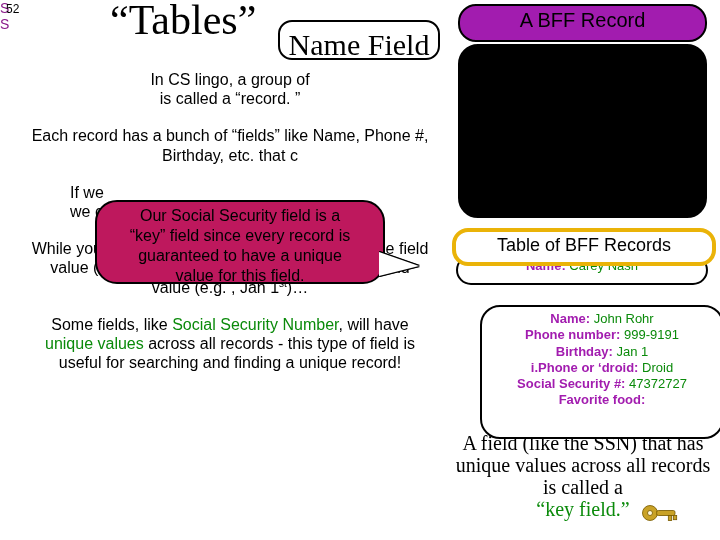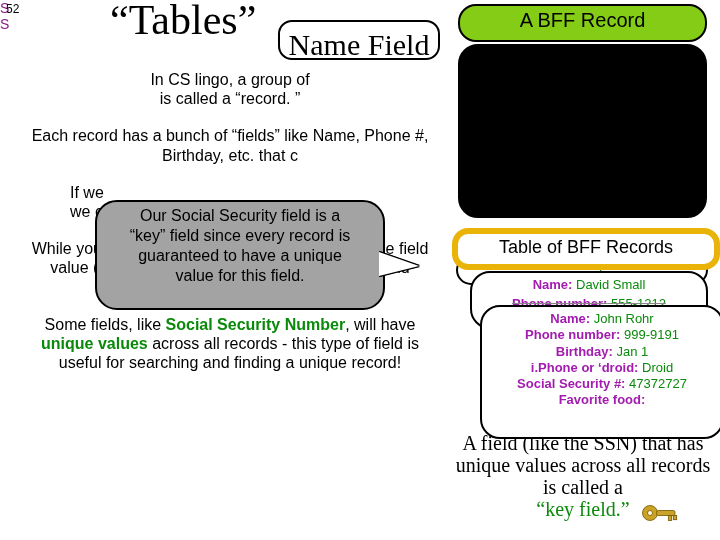--- a/index.html
+++ b/index.html
@@ -34,54 +34,54 @@
   .body-left {
     position: absolute;
     top: 70px;
     left: 30px;
     width: 400px;
     font-size: 16px;
     line-height: 1.2;
     text-align: center;
   }
   .body-left p { margin: 0 0 18px 0; }
-  .green { color: #0a8a0a; font-weight: bold; }
+  .green { color: #0a8a0a; }
   .super { font-size: 10px; vertical-align: super; }
 
   
   .bff-title-box {
     position: absolute;
     top: 4px;
     left: 458px;
     width: 245px;
     height: 34px;
     border: 2px solid #000;
     border-radius: 18px;
     text-align: center;
     font-size: 20px;
     line-height: 1.4;
-    background: #84cc16;
+    background: #a21caf;
   }
   .bff-record-card {
     position: absolute;
     top: 44px;
     left: 458px;
     width: 245px;
     height: 170px;
     background: #000;
     border: 2px solid #000;
     border-radius: 20px;
   }
   .table-title-box {
     position: absolute;
     top: 228px;
     left: 452px;
     width: 256px;
     height: 30px;
-    border: 6px solid #eab308;
+    border: 4px solid #eab308;
     border-radius: 16px;
     background: #fff;
     text-align: center;
     font-size: 18px;
     line-height: 1.5;
     z-index: 5;
   }
   .card {
     position: absolute;
     border: 2px solid #000;
@@ -150,24 +150,24 @@
     font-size: 20px;
     text-align: center;
     line-height: 1.5;
     z-index: 10;
   }
   .big-callout {
     position: absolute;
     top: 200px;
     left: 95px;
     width: 290px;
-    height: 110px;
+    height: 84px;
     border: 2px solid #000;
     border-radius: 22px;
-    background: #a3a3a3;
+    background: #be185d;
     font-size: 16px;
     text-align: center;
     padding: 4px 8px;
     box-sizing: border-box;
     z-index: 20;
     line-height: 1.25;
   }
   
   .big-callout::after {
     content: "";
@@ -223,30 +223,20 @@
 
   <div class="table-title-box">Table of BFF Records</div>
 
   <div class="card card1">
     <div class="line">
       <span class="label">Name:</span>
       <span class="kval">Carey Nash</span>
     </div>
   </div>
 
-  <div class="card card2">
-    <div class="line">
-      <span class="label">Name:</span>
-      <span class="kval">David Small</span>
-    </div>
-    <div class="line" style="text-decoration:line-through; text-decoration-color:#888;">
-      <span class="label">Phone number:</span>
-      <span class="kval">555-1212</span>
-    </div>
-  </div>
 
   <div class="peekS1">S</div>
   <div class="peekS2">S</div>
 
   <div class="card card3">
     <div class="line">
       <span class="label">Name:</span>
       <span class="kval">John Rohr</span>
     </div>
     <div class="line">

